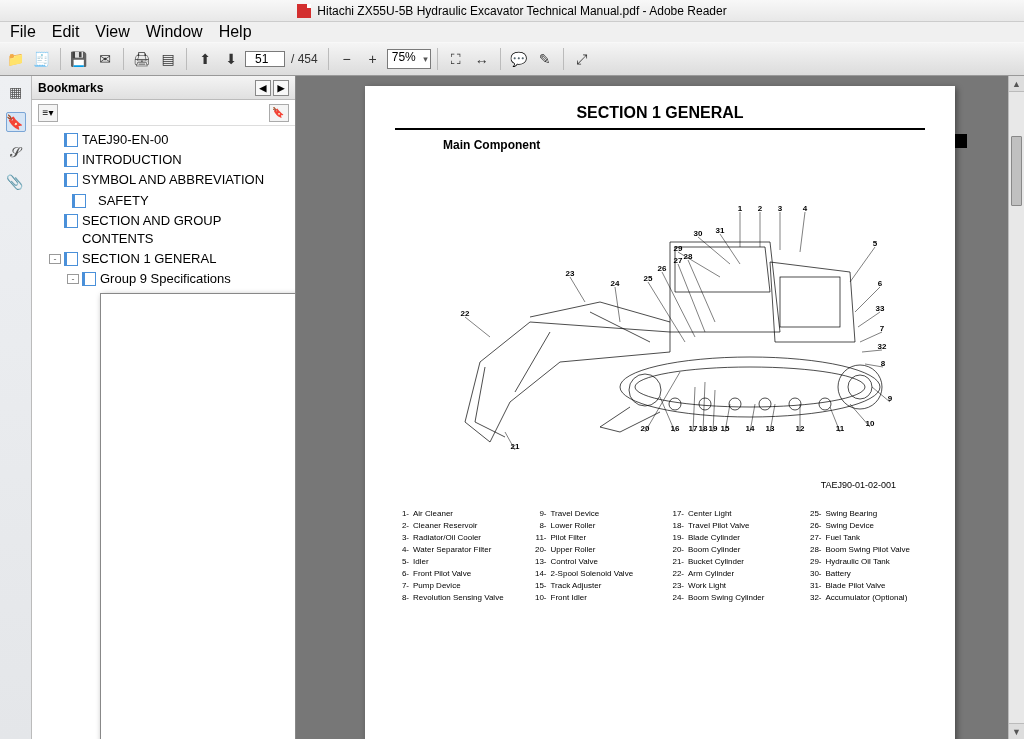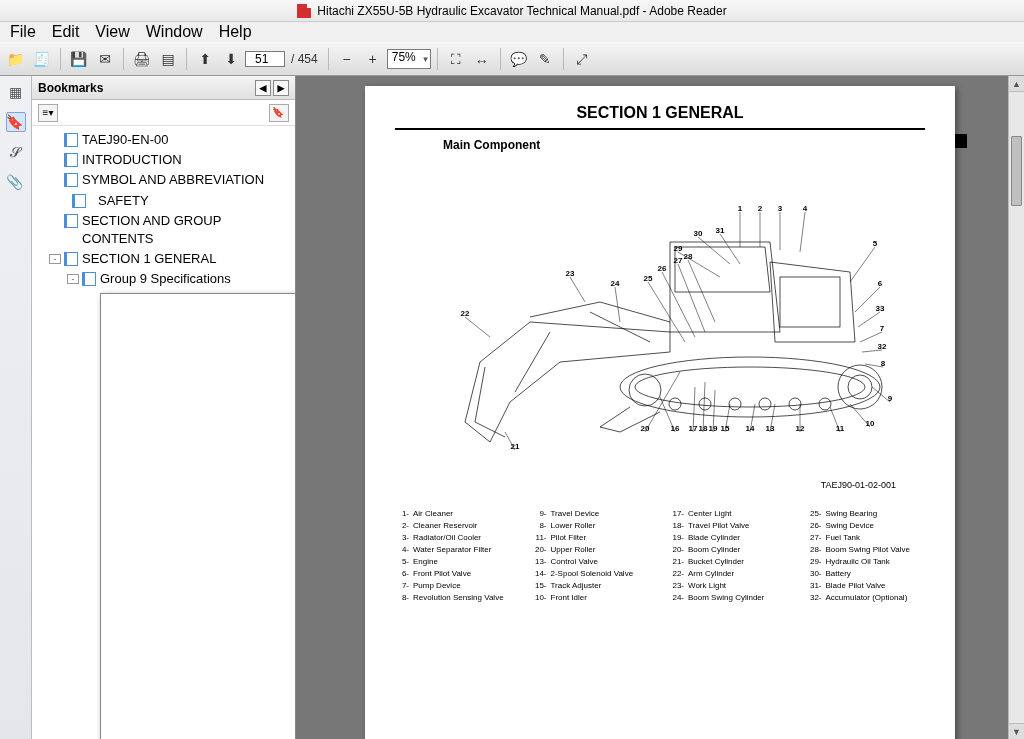--- a/index.html
+++ b/index.html
@@ -297,21 +297,21 @@
             <div class="row">
               <span class="num">3-</span>
               <span>Radiator/Oil Cooler</span>
             </div>
             <div class="row">
               <span class="num">4-</span>
               <span>Water Separator Filter</span>
             </div>
             <div class="row">
               <span class="num">5-</span>
-              <span>Engine</span>
+              <span>Idler</span>
             </div>
             <div class="row">
               <span class="num">6-</span>
               <span>Front Pilot Valve</span>
             </div>
             <div class="row">
               <span class="num">7-</span>
               <span>Pump Device</span>
             </div>
             <div class="row">

